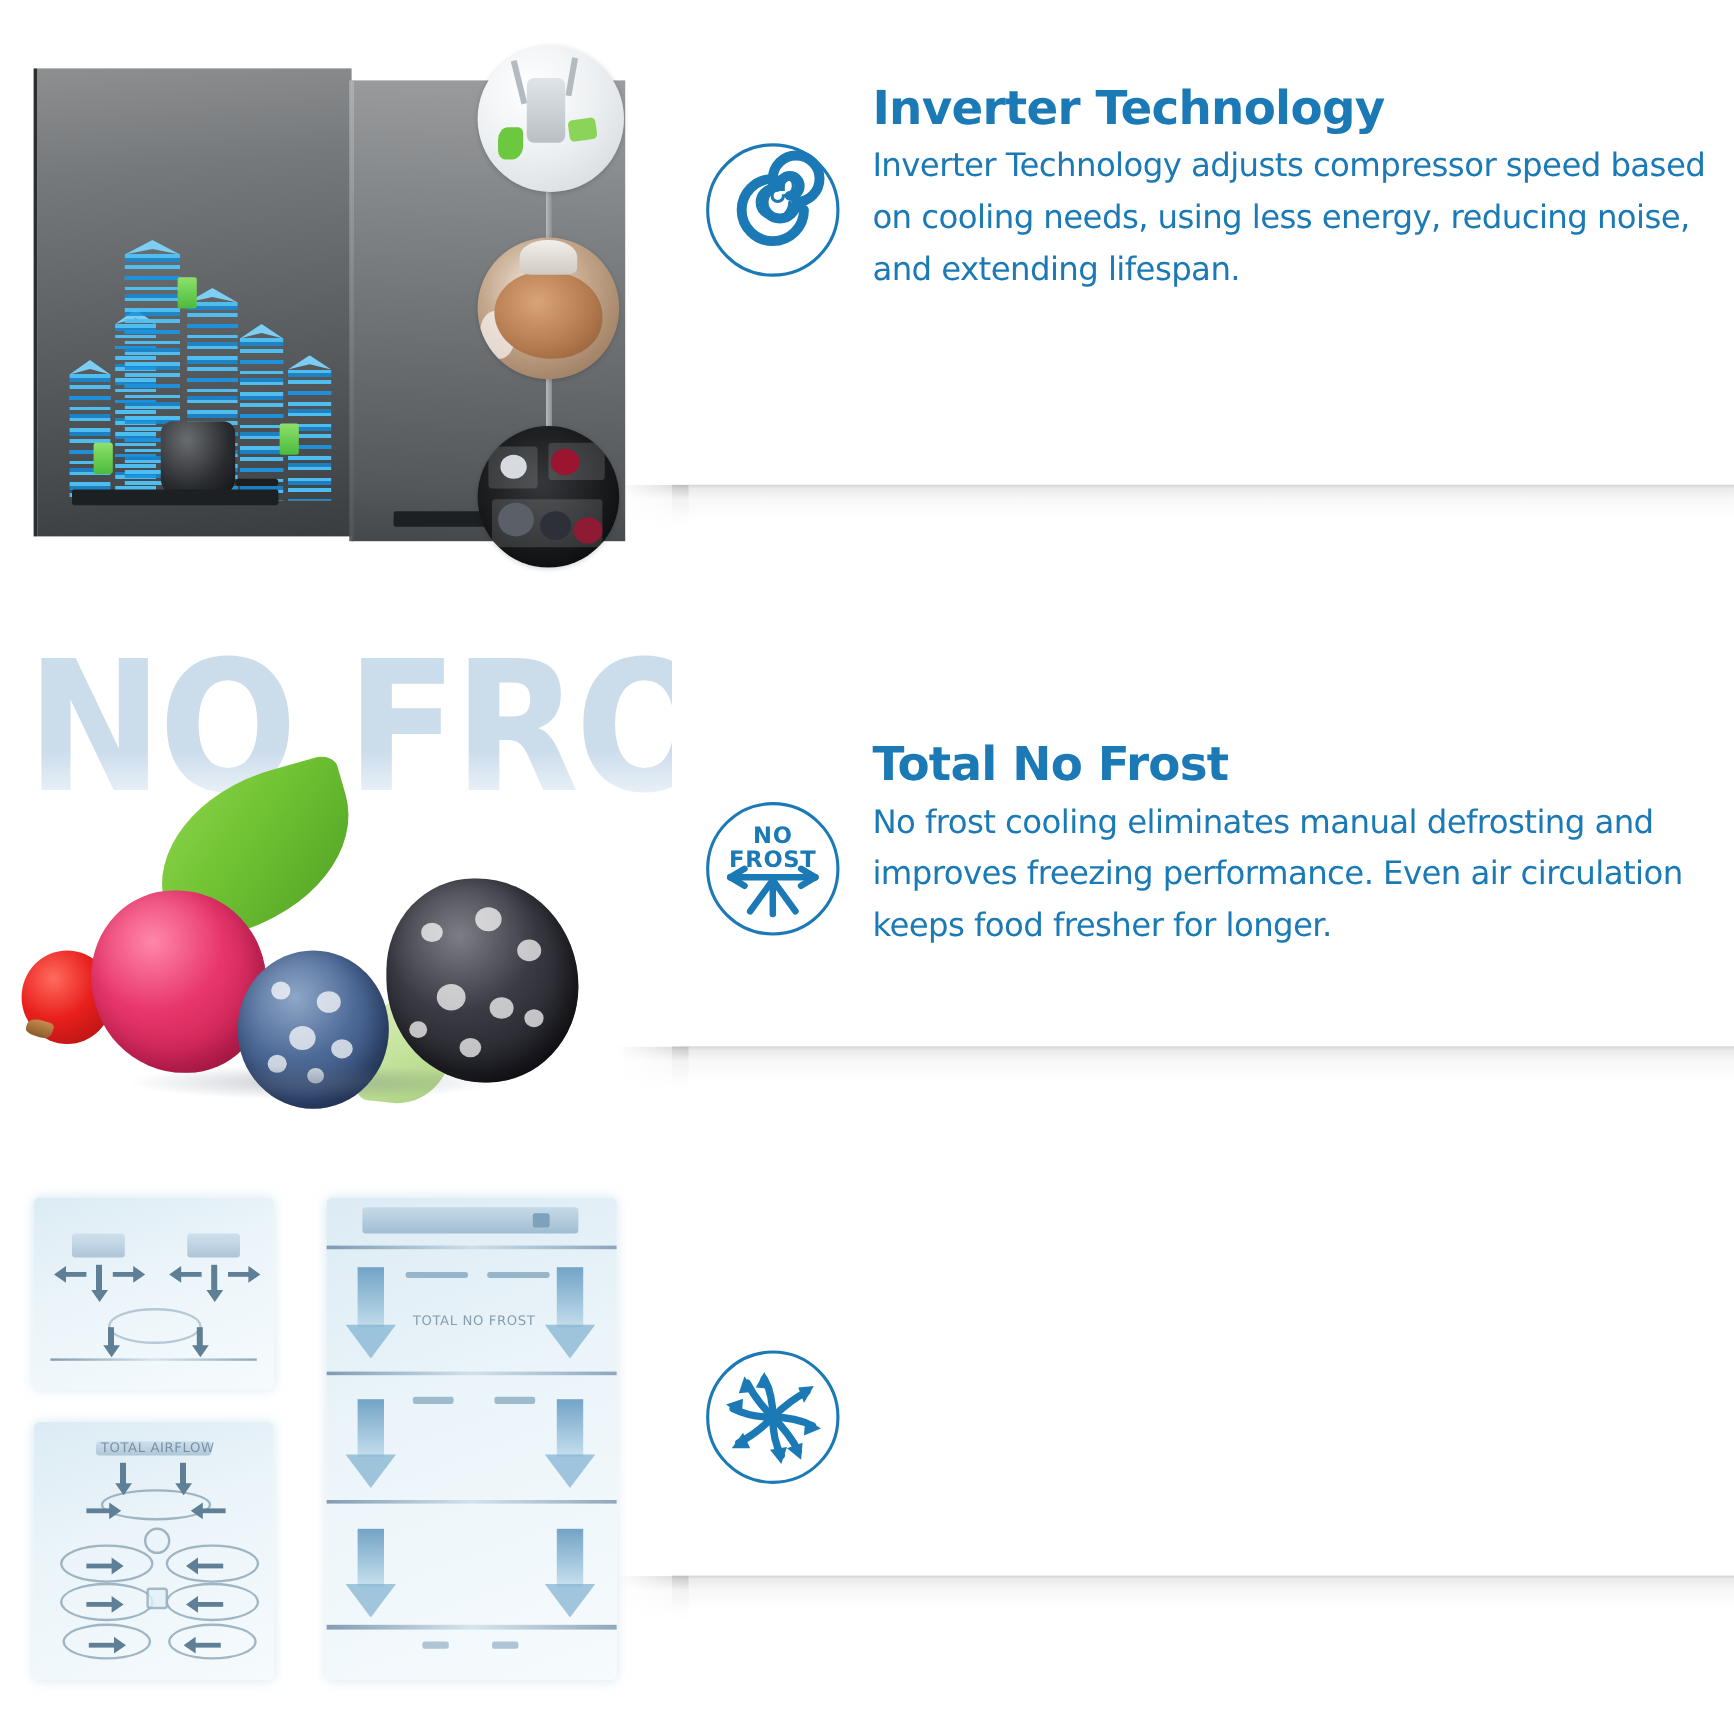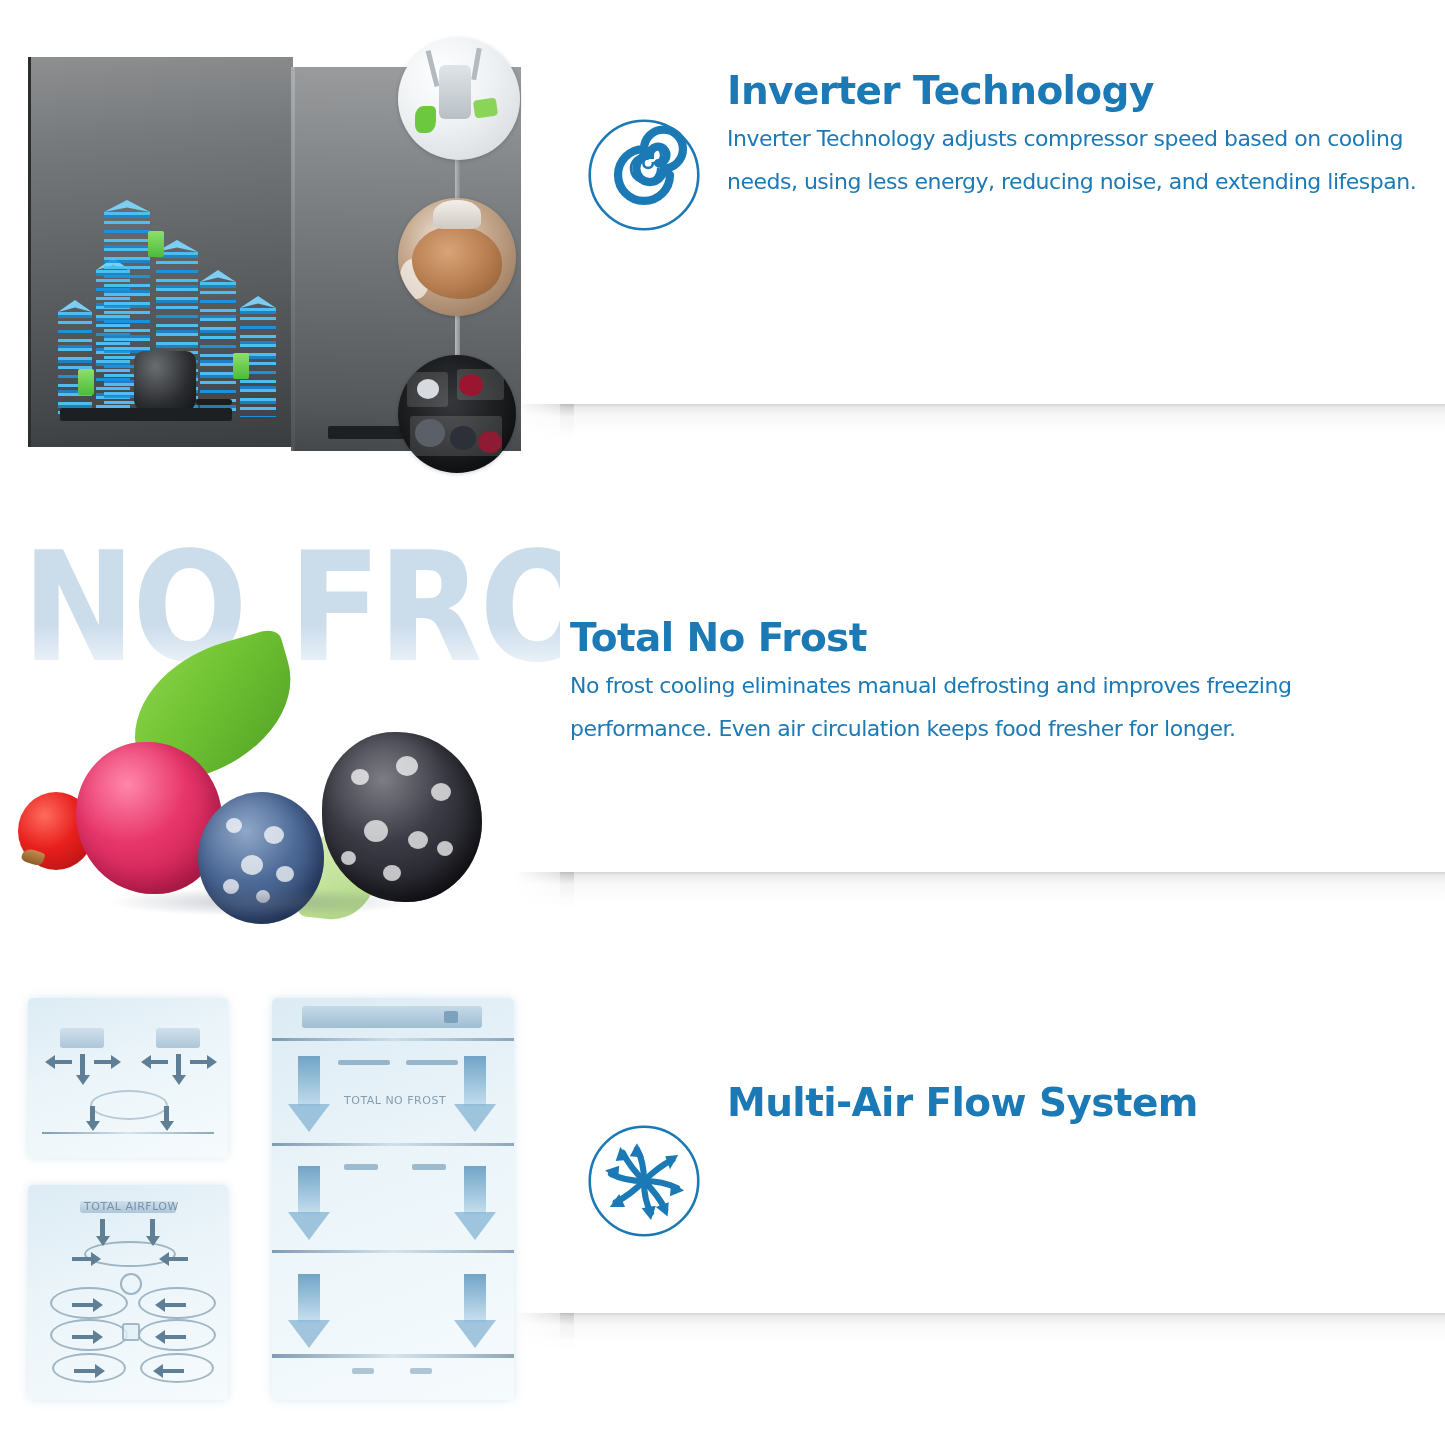--- a/index.html
+++ b/index.html
@@ -80,21 +80,21 @@
     font-size: 39px;
     font-weight: bold;
     line-height: 46px;
     letter-spacing: -0.6px;
     margin-bottom: 3px;
     white-space: nowrap;
   }
   .feature-desc {
     color: #1b7ab5;
     font-family: "DejaVu Sans", sans-serif;
-    font-size: 22px;
+    font-size: 27px;
     font-weight: normal;
     line-height: 43px;
     letter-spacing: -0.5px;
   }
 
   
   .divider {
     position: absolute;
     left: 560px;
     width: 885px;
@@ -458,20 +458,37 @@
           <span class="frost-speck" style="left:62%; top:56%; width:18px; height:16px;"></span>
           <span class="frost-speck" style="left:20%; top:66%; width:16px; height:15px;"></span>
           <span class="frost-speck" style="left:46%; top:74%; width:14px; height:13px;"></span>
         </div>
         <div class="berry-shadow"></div>
       </div>
     </div>
 
     <div class="text-col">
       <div class="text-inner">
+        <div class="feature-icon">
+          <svg viewBox="0 0 100 100" xmlns="http://www.w3.org/2000/svg">
+            <circle cx="50" cy="50" r="46" fill="none" stroke="#1b7ab5" stroke-width="2.2"></circle>
+            <text x="50" y="32" text-anchor="middle" fill="#1b7ab5" font-family="DejaVu Sans, sans-serif" font-size="16" font-weight="bold" letter-spacing="0.5">NO</text>
+            <text x="50" y="49" text-anchor="middle" fill="#1b7ab5" font-family="DejaVu Sans, sans-serif" font-size="16" font-weight="bold" letter-spacing="0.5">FROST</text>
+            <g stroke="#1b7ab5" stroke-width="4.6" stroke-linecap="round" fill="none">
+              <line x1="20" y1="56" x2="80" y2="56"></line>
+              <line x1="20" y1="56" x2="30" y2="50"></line>
+              <line x1="20" y1="56" x2="30" y2="62"></line>
+              <line x1="80" y1="56" x2="70" y2="50"></line>
+              <line x1="80" y1="56" x2="70" y2="62"></line>
+              <line x1="50" y1="56" x2="50" y2="82"></line>
+              <line x1="50" y1="58" x2="34" y2="80"></line>
+              <line x1="50" y1="58" x2="66" y2="80"></line>
+            </g>
+          </svg>
+        </div>
         <div class="copy">
           <div class="feature-title">Total No Frost</div>
           <div class="feature-desc">No frost cooling eliminates manual defrosting and improves freezing performance. Even air circulation keeps food fresher for longer.</div>
         </div>
       </div>
     </div>
   </div>
 
   <div class="feature-row" id="row-2">
 
@@ -567,21 +584,20 @@
               <polygon points="70,80 60,72 71,68"></polygon>
               <polygon points="56,83 48,73 60,71"></polygon>
               <polygon points="21,72 29,61 34,72"></polygon>
               <polygon points="17,41 29,37 28,49"></polygon>
               <polygon points="30,21 37,32 26,33"></polygon>
             </g>
             <circle cx="50" cy="50" r="4.2" fill="#1b7ab5"></circle>
           </svg>
         </div>
         <div class="copy">
-          <div class="feature-title">Multi-Air Flow System</div>
         </div>
       </div>
     </div>
   </div>
 
   <div class="divider" id="divider-1"></div>
   <div class="divider" id="divider-2"></div>
   <div class="divider" id="divider-3"></div>
 
 </div>

